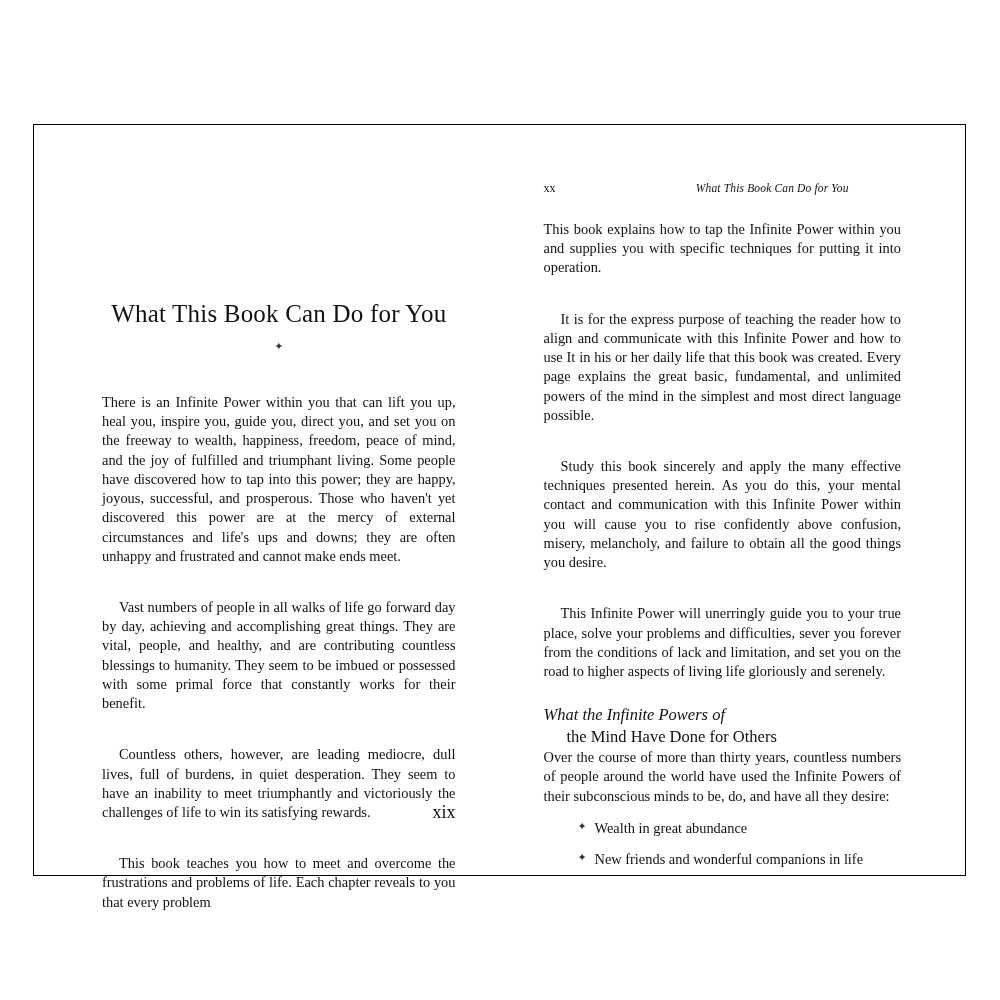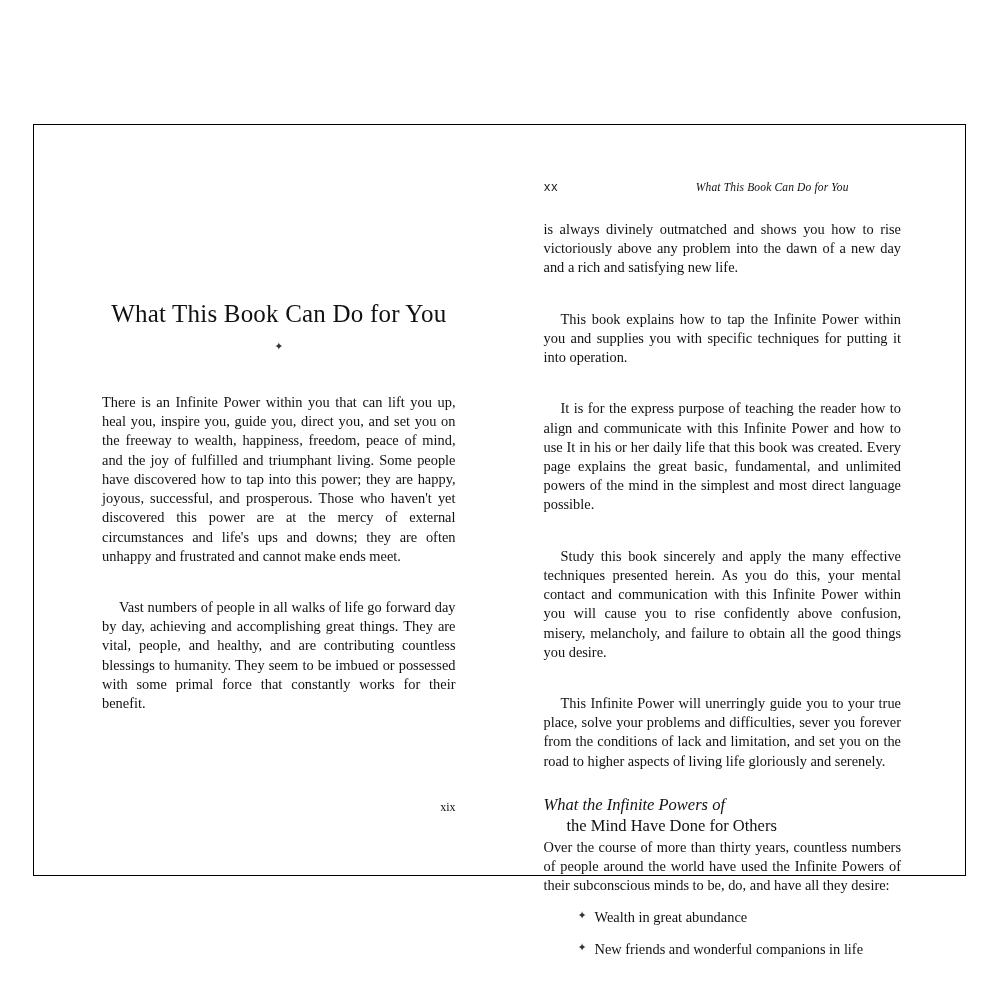--- a/index.html
+++ b/index.html
@@ -47,21 +47,20 @@
     align-items: baseline;
     font-style: italic;
     font-size: 11.5px;
     margin-bottom: 25px;
     height: 14px;
   }
   .running-head .folio {
     width: 100px;
     font-style: normal;
     font-size: 12px;
-    font-family: Liberation Mono, monospace;
   }
   .running-head .rh-title {
     flex: 1;
     text-align: center;
     letter-spacing: 0.15px;
   }
 
   
   .chapter-title {
     text-align: center;
@@ -107,22 +106,22 @@
     text-align: left;
   }
   h2.sub.two-line {
     margin-top: 24px;
     font-style: italic;
   }
 
   .folio-bottom {
     position: absolute;
     right: 44px;
-    bottom: 60px;
-    font-size: 12px;
+    bottom: 52px;
+    font-size: 18px;
   }
 
   ul.bullets {
     list-style: none;
     margin: 13px 0 0 0;
     padding: 0 0 0 34px;
   }
   ul.bullets li {
     font-size: 14.4px;
     line-height: 1.335;
@@ -145,34 +144,35 @@
 
 <div class="spread">
 
   <div class="page page-left">
     <h1 class="chapter-title">What This Book Can Do for You</h1>
     <div class="ornament">✦</div>
 
     <div class="body-block">
       <p class="para first">There is an Infinite Power within you that can lift you up, heal you, inspire you, guide you, direct you, and set you on the freeway to wealth, happiness, freedom, peace of mind, and the joy of fulfilled and triumphant living. Some people have discovered how to tap into this power; they are happy, joyous, successful, and prosperous. Those who haven't yet discovered this power are at the mercy of external circumstances and life's ups and downs; they are often unhappy and frustrated and cannot make ends meet.</p>
       <p class="para">Vast numbers of people in all walks of life go forward day by day, achieving and accomplishing great things. They are vital, people, and healthy, and are contributing countless blessings to humanity. They seem to be imbued or possessed with some primal force that constantly works for their benefit.</p>
+      <p class="para">Countless others, however, are leading mediocre, dull lives, full of burdens, in quiet desperation. They seem to have an inability to meet triumphantly and victoriously the challenges of life to win its satisfying rewards.</p>
 
+      <p class="para first">This book teaches you how to meet and overcome the frustrations and problems of life. Each chapter reveals to you that every problem</p>
     </div>
 
     <div class="folio-bottom">xix</div>
   </div>
 
   <div class="page page-right">
     <div class="running-head">
       <span class="folio">xx</span>
       <span class="rh-title">What This Book Can Do for You</span>
     </div>
 
     <div class="right-body">
-      <p class="para first">is always divinely outmatched and shows you how to rise victoriously above any problem into the dawn of a new day and a rich and satisfying new life.</p>
       <p class="para">This book explains how to tap the Infinite Power within you and supplies you with specific techniques for putting it into operation.</p>
       <p class="para">It is for the express purpose of teaching the reader how to align and communicate with this Infinite Power and how to use It in his or her daily life that this book was created. Every page explains the great basic, fundamental, and unlimited powers of the mind in the simplest and most direct language possible.</p>
       <p class="para">Study this book sincerely and apply the many effective techniques presented herein. As you do this, your mental contact and communication with this Infinite Power within you will cause you to rise confidently above confusion, misery, melancholy, and failure to obtain all the good things you desire.</p>
       <p class="para">This Infinite Power will unerringly guide you to your true place, solve your problems and difficulties, sever you forever from the conditions of lack and limitation, and set you on the road to higher aspects of living life gloriously and serenely.</p>
 
       <h2 class="sub two-line">What the Infinite Powers of</h2>
       <h2 class="sub" style="margin-top:0;padding-left:23px;">the Mind Have Done for Others</h2>
 
       <p class="para first">Over the course of more than thirty years, countless numbers of people around the world have used the Infinite Powers of their subconscious minds to be, do, and have all they desire:</p>
 

